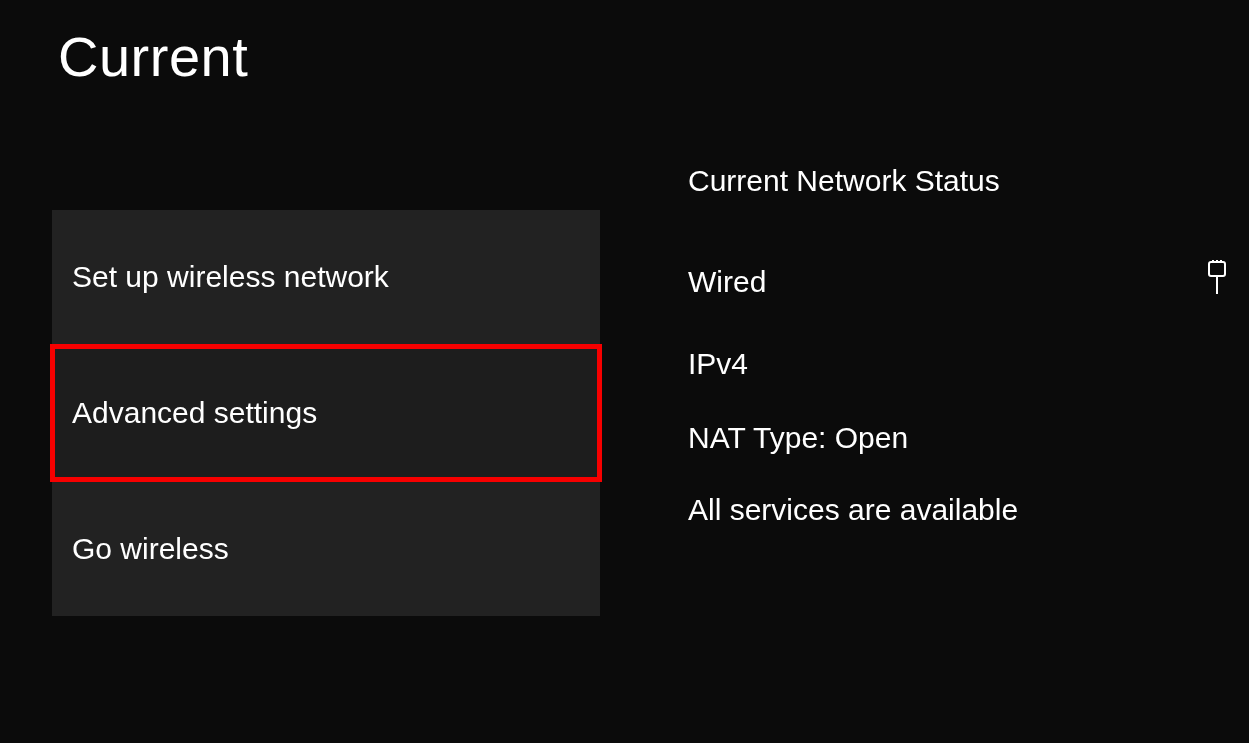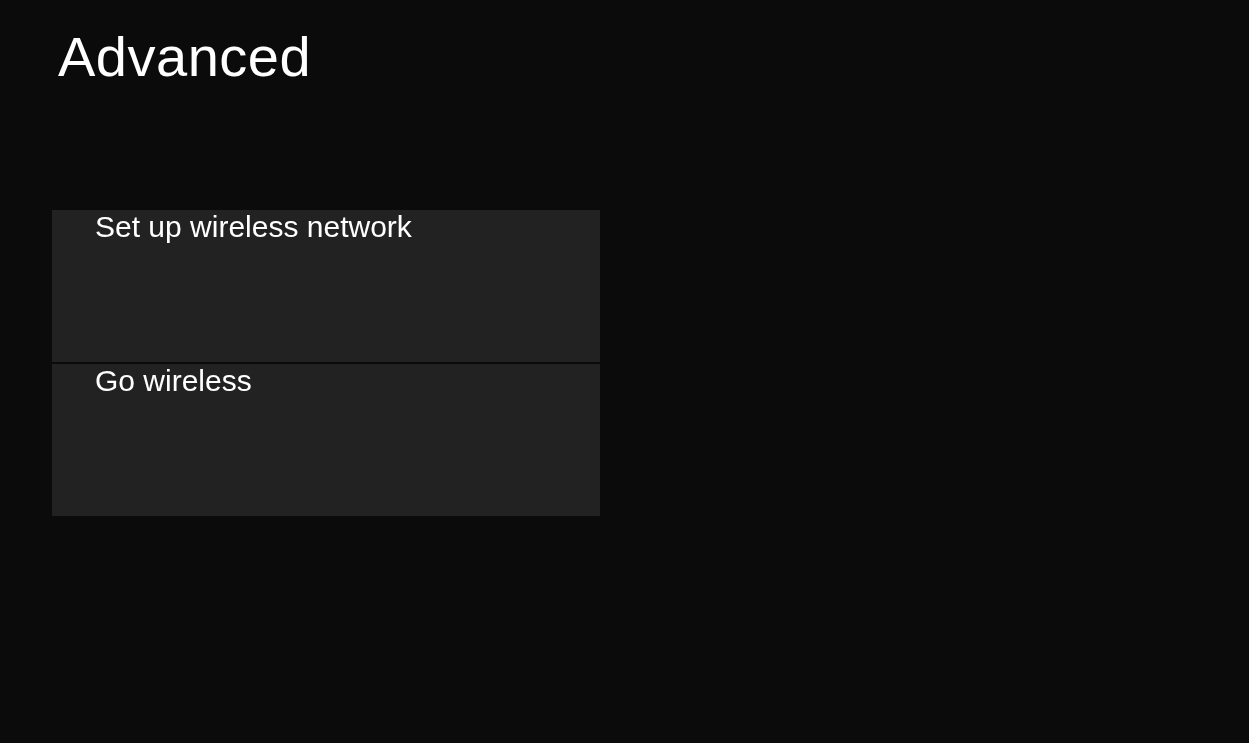--- a/index.html
+++ b/index.html
@@ -28,23 +28,23 @@
 
   
   .menu {
     position: absolute;
     left: 52px;
     top: 210px;
     width: 548px;
   }
   .menu-item {
     display: flex;
-    align-items: flex-start;
-    height: 152px;
-    padding-left: 43px;
+    align-items: center;
+    height: 134px;
+    padding-left: 20px;
     background: #222222;
     color: #ffffff;
     font-size: 30px;
     font-weight: 300;
     margin-bottom: 2px;
     box-sizing: border-box;
     cursor: pointer;
   }
   .menu-item.highlight {
     
@@ -90,25 +90,53 @@
     height: 36px;
     stroke: #ffffff;
     fill: none;
   }
 </style>
 </head>
 <body>
 
 <div class="page">
 
-  <div class="title">Advanced</div>
+  <div class="title">Current</div>
 
   <div class="menu">
     <div class="menu-item">
       <span>Set up wireless network</span>
+    </div>
+    <div class="menu-item highlight">
+      <span>Advanced settings</span>
     </div>
     <div class="menu-item">
       <span>Go wireless</span>
     </div>
   </div>
 
+  <div class="status">
+    <div class="status-heading">Current Network Status</div>
+
+    <div class="status-row">
+      <span>Wired</span>
+      <span class="wired-icon">
+        <svg viewBox="0 0 22 36">
+
+          <rect x="3" y="2" width="16" height="14" rx="2" stroke-width="2"></rect>
+
+          <line x1="7" y1="2" x2="7" y2="-2" stroke-width="2"></line>
+          <line x1="11" y1="2" x2="11" y2="-2" stroke-width="2"></line>
+          <line x1="15" y1="2" x2="15" y2="-2" stroke-width="2"></line>
+
+          <line x1="11" y1="16" x2="11" y2="34" stroke-width="2"></line>
+        </svg>
+      </span>
+    </div>
+
+    <div class="status-line">IPv4</div>
+
+    <div class="status-line tight">NAT Type: Open</div>
+
+    <div class="status-line tight2">All services are available</div>
+  </div>
 
 </div>
 
 </body></html>

